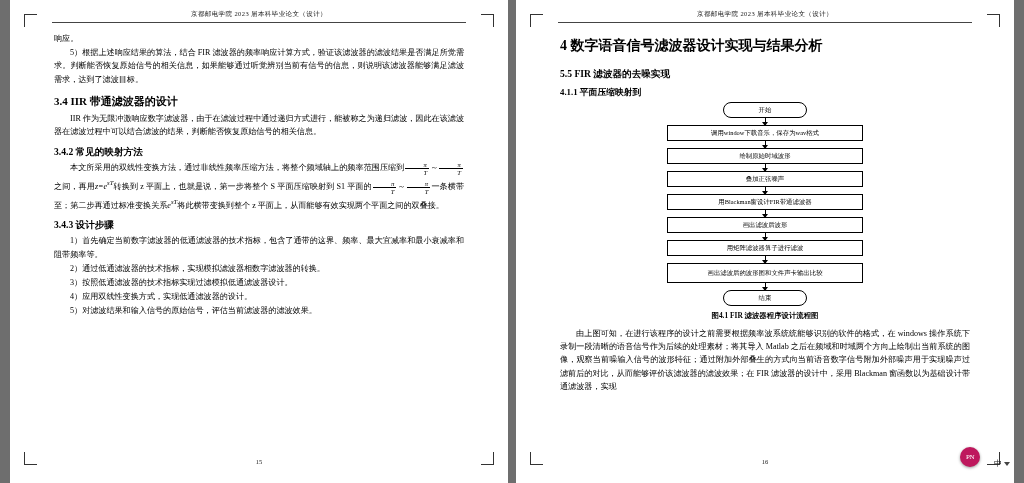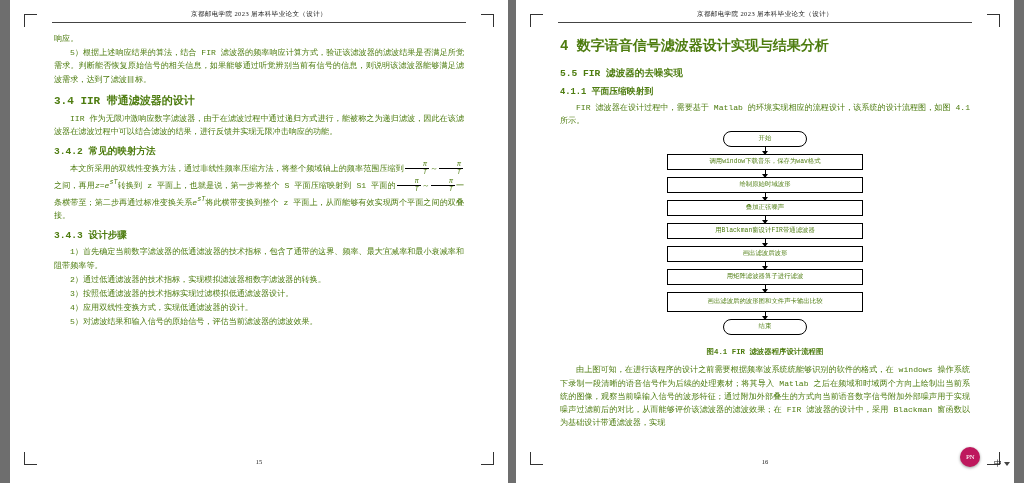--- a/index.html
+++ b/index.html
@@ -26,21 +26,21 @@
 
   .hdr{
     text-align:center;
     font-size:6.5px;
     color:#222;
     letter-spacing:.4px;
     padding-bottom:3px;
     border-bottom:1px solid #444;
     margin:0 10px 0 10px;
   }
-  .content{margin:9px 12px 0 12px;color:#4d7c0f;font-family:Liberation Mono, monospace;}
+  .content{margin:9px 12px 0 12px;color:#000000;}
 
   p.t{font-size:8.1px;line-height:13.2px;margin:0 0 1px 0;text-align:justify;text-indent:16px;}
   p.n{text-indent:0;}
   h2.sec{font-size:11px;font-weight:bold;margin:8px 0 4px 0;line-height:14px;}
   h3.sub{font-size:9.6px;font-weight:bold;margin:7px 0 3px 0;line-height:13px;}
   h4.sub4{font-size:8.8px;font-weight:bold;margin:6px 0 3px 0;line-height:12px;}
   h1.chap{font-size:14px;font-weight:bold;margin:14px 0 12px 0;}
 
   .frac{display:inline-block;vertical-align:middle;text-align:center;font-size:6.6px;line-height:7px;margin:0 1px;}
   .frac .num{display:block;border-bottom:1px solid #000;padding:0 2px;}
@@ -64,21 +64,21 @@
     box-sizing:border-box;
   }
   .fbox.tall{padding:5px 2px;}
   .fbox.round{border-radius:9px;width:84px;}
   .arrow{width:1px;height:7px;background:#000;margin:0 auto;position:relative;}
   .arrow:after{
     content:"";position:absolute;left:-2.5px;bottom:-1px;
     border-left:3px solid transparent;border-right:3px solid transparent;
     border-top:4px solid #000;
   }
-  .figcap{text-align:center;font-size:7.4px;font-weight:bold;margin:12px 0 6px 0;}
+  .figcap{text-align:center;font-size:7.4px;font-weight:bold;margin:5px 0 6px 0;}
 
   
   .fab{
     position:absolute;bottom:16px;
     width:20px;height:20px;border-radius:50%;
     display:flex;align-items:center;justify-content:center;
     font-size:8px;color:#fff;
     box-shadow:0 1px 3px rgba(0,0,0,.4);
   }
   .fab.pn{right:34px;background:#be185d;font-size:7px;letter-spacing:-0.5px;}
@@ -102,21 +102,21 @@
     <div class="mark-v" style="right:14px;bottom:18px;"></div>
 
     <div class="page-inner">
       <div class="hdr">京都邮电学院 2023 届本科毕业论文（设计）</div>
       <div class="content">
 
         <p class="t n">响应。</p>
         <p class="t">5）根据上述响应结果的算法，结合 FIR 滤波器的频率响应计算方式，验证该滤波器的滤波结果是否满足所觉需求。判断能否恢复原始信号的相关信息，如果能够通过听觉辨别当前有信号的信息，则说明该滤波器能够满足滤波需求，达到了滤波目标。</p>
 
         <h2 class="sec">3.4 IIR 带通滤波器的设计</h2>
-        <p class="t">IIR 作为无限冲激响应数字滤波器，由于在滤波过程中通过递归方式进行，能被称之为递归滤波，因此在该滤波器在滤波过程中可以结合滤波的结果，进行反馈并实现无限冲击响应的功能。</p>
+        <p class="t">IIR 作为无限冲激响应数字滤波器，由于在滤波过程中通过递归方式进行，能被称之为递归滤波，因此在该滤波器在滤波过程中可以结合滤波的结果，判断能否恢复原始信号的相关信息。</p>
 
         <h3 class="sub">3.4.2 常见的映射方法</h3>
 
         <p class="t">
           <span>本文所采用的双线性变换方法，通过非线性频率压缩方法，将整个频域轴上的频率范围压缩到</span><span class="frac"><span class="num itl">π</span><span class="den itl">T</span></span><span>～</span><span class="frac"><span class="num itl">π</span><span class="den itl">T</span></span><span>之间，再用</span><span class="itl">z=e</span><sup class="itl">sT</sup><span>转换到 z 平面上，也就是说，第一步将整个 S 平面压缩映射到 S1 平面的</span><span class="frac"><span class="num itl">π</span><span class="den itl">T</span></span><span>～</span><span class="frac"><span class="num itl">π</span><span class="den itl">T</span></span><span>一条横带至；第二步再通过标准变换关系</span><span class="itl">e</span><sup class="itl">sT</sup><span>将此横带变换到整个 z 平面上，从而能够有效实现两个平面之间的双叠接。</span>
         </p>
 
         <h3 class="sub">3.4.3 设计步骤</h3>
         <p class="t">1）首先确定当前数字滤波器的低通滤波器的技术指标，包含了通带的这界、频率、最大宜减率和最小衰减率和阻带频率等。</p>
         <p class="t">2）通过低通滤波器的技术指标，实现模拟滤波器相数字滤波器的转换。</p>
@@ -138,21 +138,20 @@
     <div class="mark-h" style="right:14px;bottom:18px;"></div>
     <div class="mark-v" style="right:14px;bottom:18px;"></div>
 
     <div class="page-inner">
       <div class="hdr">京都邮电学院 2023 届本科毕业论文（设计）</div>
       <div class="content">
 
         <h1 class="chap">4 数字语音信号滤波器设计实现与结果分析</h1>
         <h3 class="sub">5.5 FIR 滤波器的去噪实现</h3>
         <h4 class="sub4">4.1.1 平面压缩映射到</h4>
-        <p class="t">FIR 滤波器在设计过程中，需要基于 Matlab 的环境实现相应的流程设计，该系统的设计流程图，如图 4.1 所示。</p>
 
         <div class="flow">
           <div class="fbox round">开始</div>
           <div class="arrow"></div>
           <div class="fbox">调用window下载音乐，保存为wav格式</div>
           <div class="arrow"></div>
           <div class="fbox">绘制原始时域波形</div>
           <div class="arrow"></div>
           <div class="fbox">叠加正弦噪声</div>
           <div class="arrow"></div>

